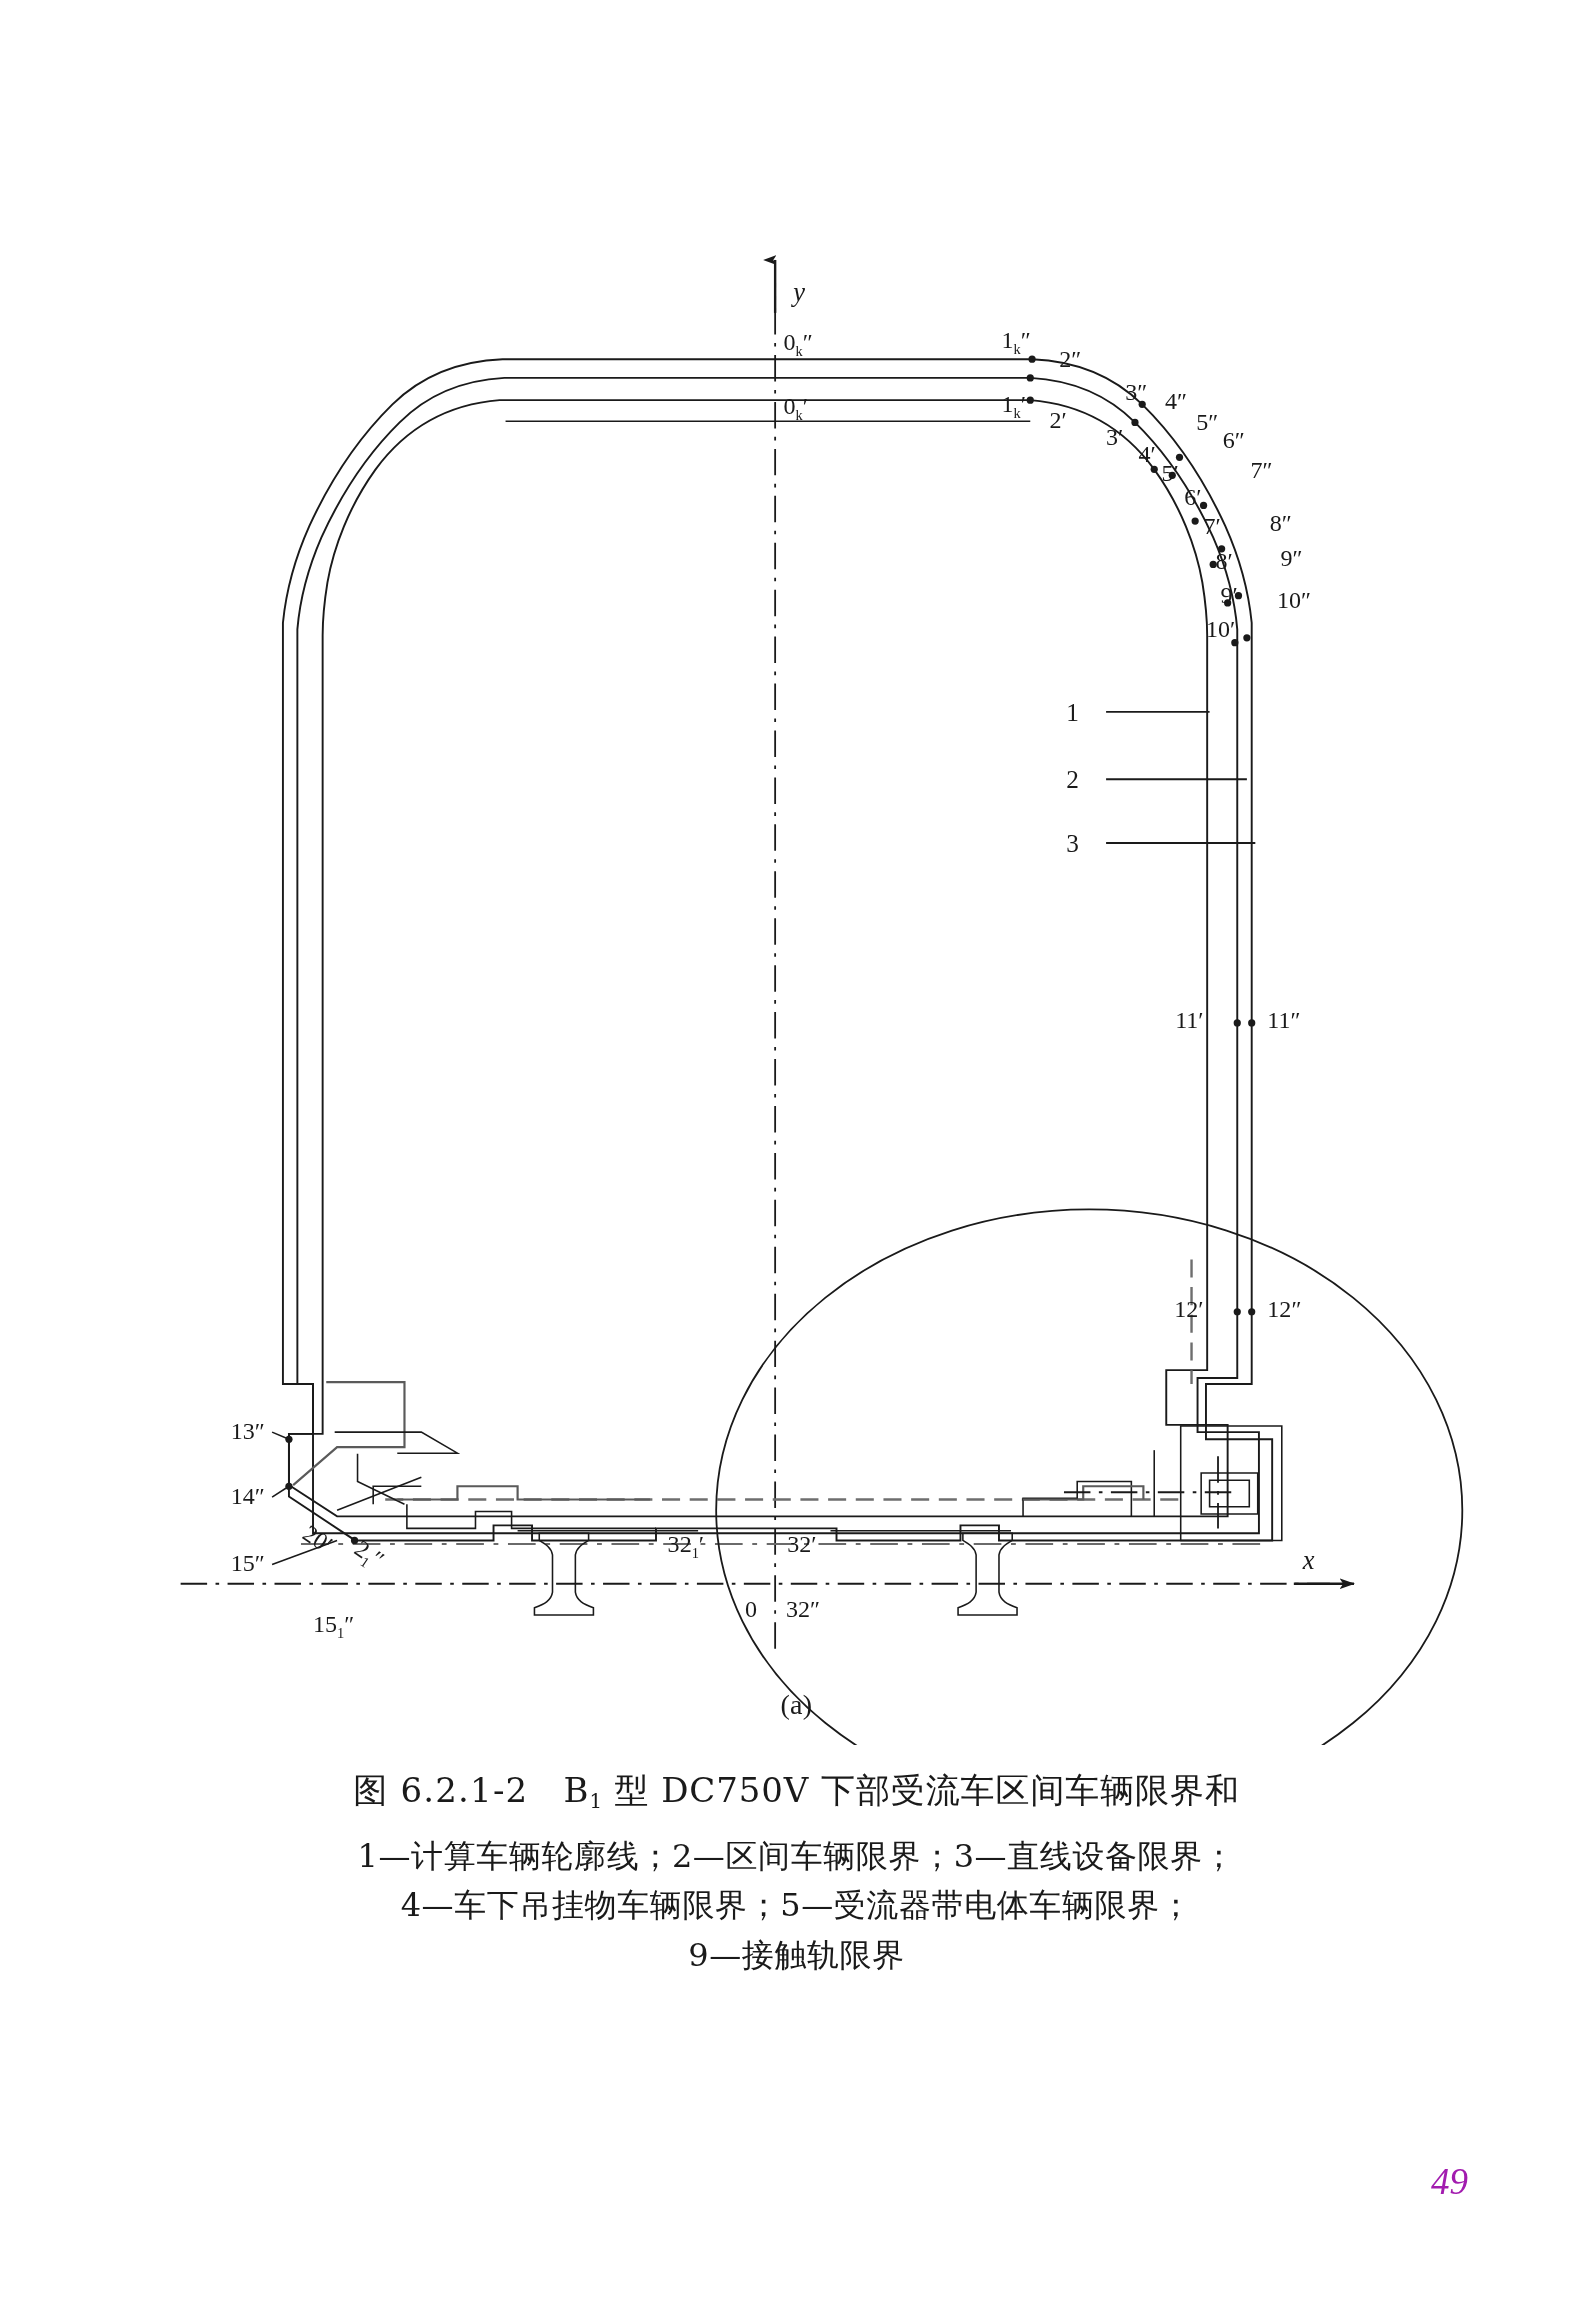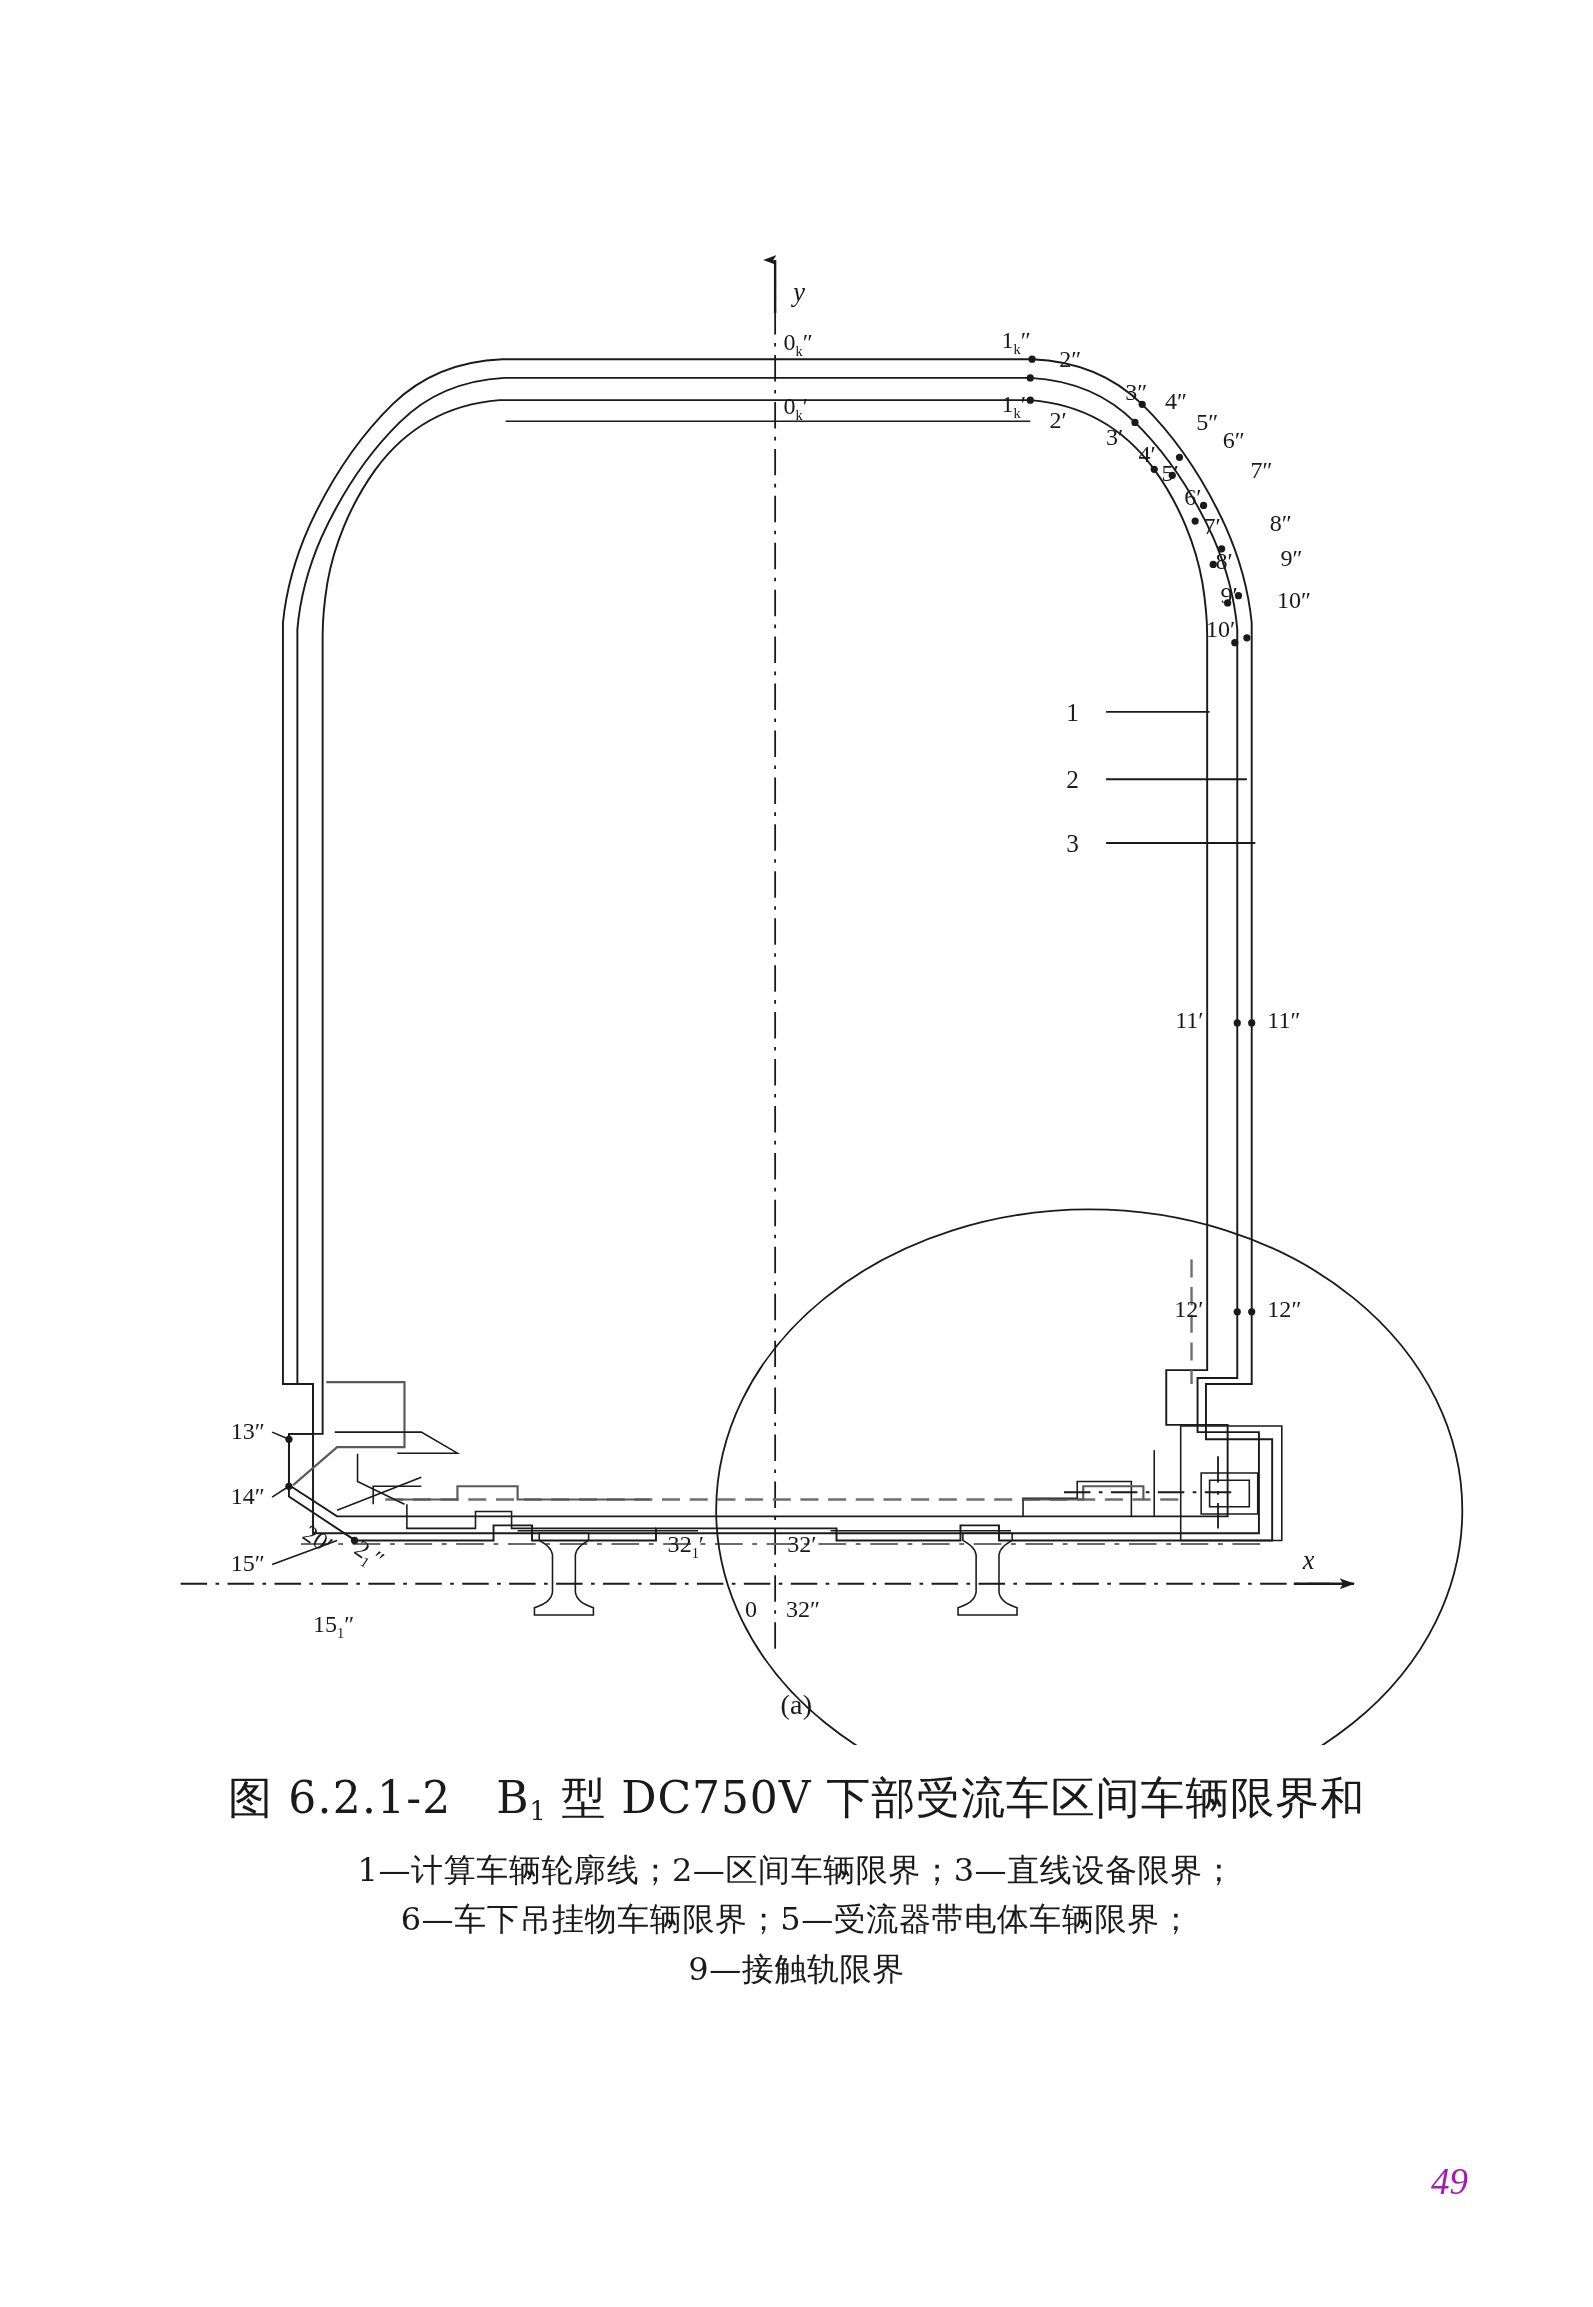--- a/index.html
+++ b/index.html
@@ -43,21 +43,21 @@
     width: 1593px;
     text-align: center;
   }
   .subfig-label {
     font-size: 28px;
     line-height: 1.0;
     margin-bottom: 47px;
     letter-spacing: 0.3px;
   }
   .cap-title {
-    font-size: 44px;
+    font-size: 34px;
     line-height: 1.45;
     letter-spacing: 0.9px;
     font-family: "DejaVu Serif", "Liberation Serif", serif;
   }
   .cap-title .fig-no {
     letter-spacing: 1.2px;
   }
   .cap-sub {
     font-size: 32px;
     line-height: 1.55;
@@ -432,20 +432,20 @@
     <div class="subfig-label">(a)</div>
 
     <div class="cap-title">
       <span class="fig-no">图 6.2.1-2</span>&nbsp;&nbsp;&nbsp;<span>B</span><sub class="k">1</sub><span> 型 DC750V 下部受流车区间车辆限界和</span>
     </div>
 
 
     <div class="cap-spacer"></div>
 
     <div class="cap-sub">1—计算车辆轮廓线；2—区间车辆限界；3—直线设备限界；</div>
-    <div class="cap-sub">6—车下吊挂物车辆限界；5—受流器带电体车辆限界；</div>
+    <div class="cap-sub">4—车下吊挂物车辆限界；5—受流器带电体车辆限界；</div>
     <div class="cap-sub">9—接触轨限界</div>
   </div>
 
   <div id="page-number">49</div>
 
 </div>
 
 
 </body></html>

